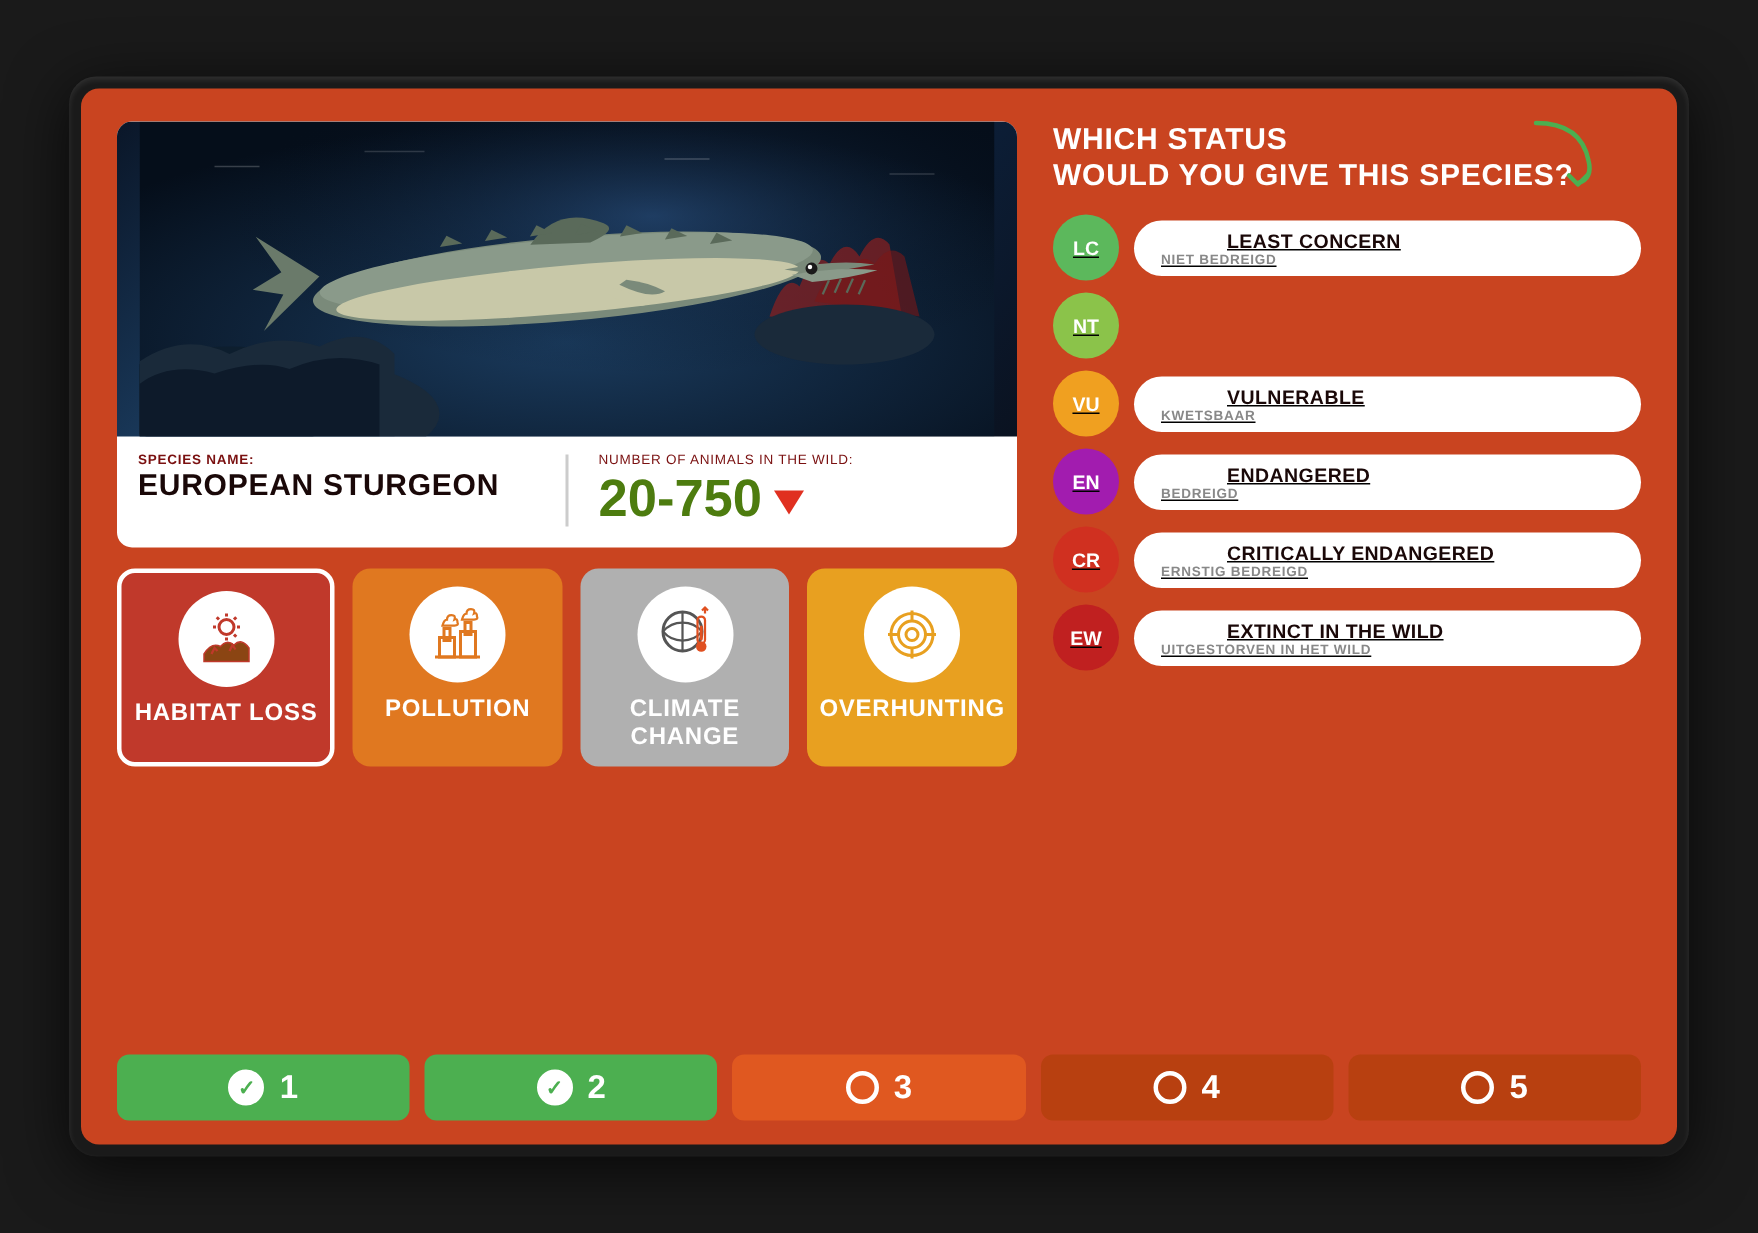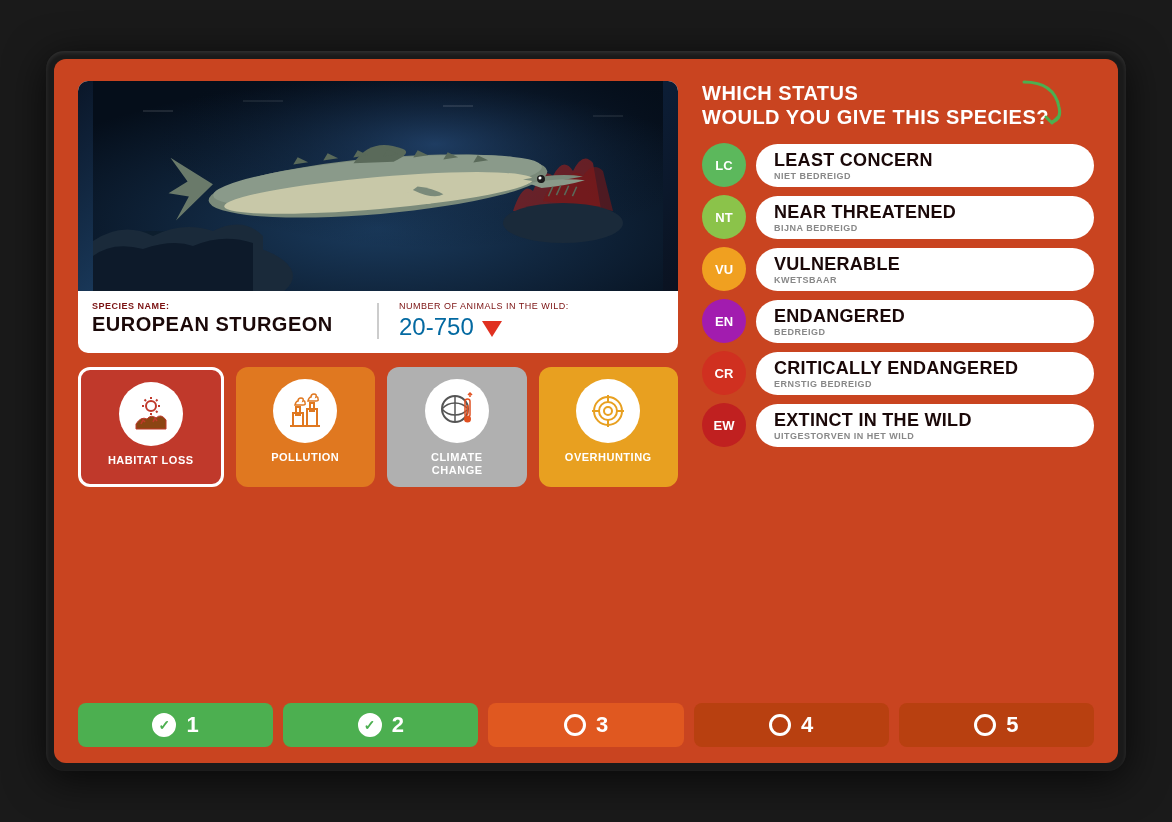--- a/index.html
+++ b/index.html
@@ -119,23 +119,23 @@
     }
 
     .population-value {
       display: flex;
       align-items: center;
       gap: 8px;
       margin-top: 2px;
     }
 
     .population-number {
-      font-size: 24px;
-      font-weight: 400;
-      color: #0369a1;
+      font-size: 35px;
+      font-weight: 700;
+      color: #4d7c0f;
       letter-spacing: 0;
     }
 
     .down-arrow {
       width: 0;
       height: 0;
       border-left: 10px solid transparent;
       border-right: 10px solid transparent;
       border-top: 16px solid #e03020;
       margin-top: 4px;
@@ -184,24 +184,24 @@
       align-items: center;
       justify-content: center;
     }
 
     .threat-icon-circle svg {
       width: 40px;
       height: 40px;
     }
 
     .threat-label {
-      font-size: 11px;
+      font-size: 16px;
       font-weight: 900;
       color: white;
-      text-align: right;
+      text-align: center;
       text-transform: uppercase;
       letter-spacing: 0.5px;
       line-height: 1.2;
     }
 
     
     .right-panel {
       flex: 1;
       display: flex;
       flex-direction: column;
@@ -225,20 +225,21 @@
     .arrow-curve {
       position: absolute;
       right: 20px;
       top: -4px;
     }
 
     .status-options {
       display: flex;
       flex-direction: column;
       gap: 8px;
+      text-decoration: underline;
     }
 
     .status-option {
       display: flex;
       align-items: center;
       gap: 10px;
       cursor: pointer;
     }
 
     .status-badge {
@@ -262,25 +263,26 @@
     .status-badge.ew { background: #c02020; }
 
     .status-label-container {
       background: white;
       border-radius: 24px;
       padding: 6px 18px;
       flex: 1;
     }
 
     .status-main-label {
-      font-size: 18px;
+      font-size: 13px;
       font-weight: 900;
       color: #1a0808;
       text-transform: uppercase;
       letter-spacing: 0.3px;
+      margin-left: 44px;
     }
 
     .status-sub-label {
       font-size: 9px;
       font-weight: 600;
       color: #888;
       text-transform: uppercase;
       letter-spacing: 0.5px;
       font-family: Arial, sans-serif;
     }
@@ -536,24 +538,20 @@
             <div class="status-label-container">
               <div class="status-main-label">LEAST CONCERN</div>
               <div class="status-sub-label">NIET BEDREIGD</div>
             </div>
           </div>
 
           <div class="status-option">
             <div class="status-badge nt">
               <span>NT</span>
             </div>
-            <div class="status-label-container">
-              <div class="status-main-label">NEAR THREATENED</div>
-              <div class="status-sub-label">BIJNA BEDREIGD</div>
-            </div>
           </div>
 
           <div class="status-option">
             <div class="status-badge vu">
               <span>VU</span>
             </div>
             <div class="status-label-container">
               <div class="status-main-label">VULNERABLE</div>
               <div class="status-sub-label">KWETSBAAR</div>
             </div>

